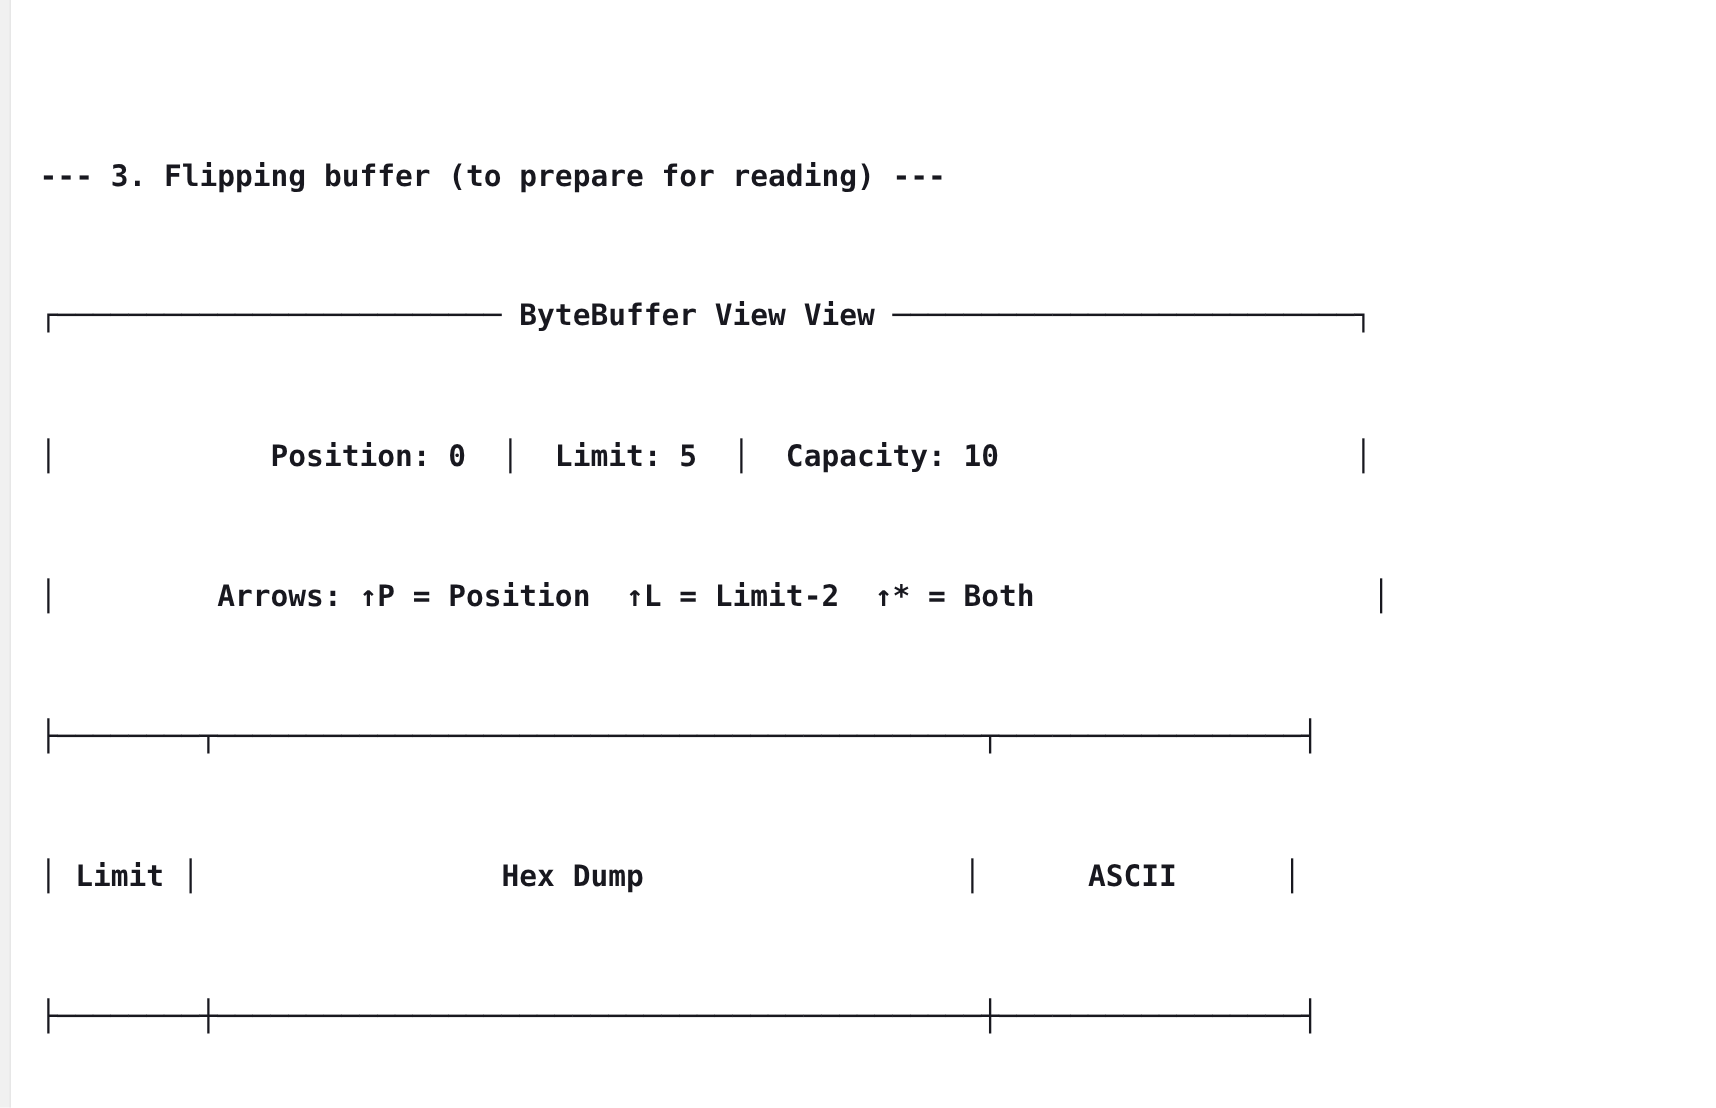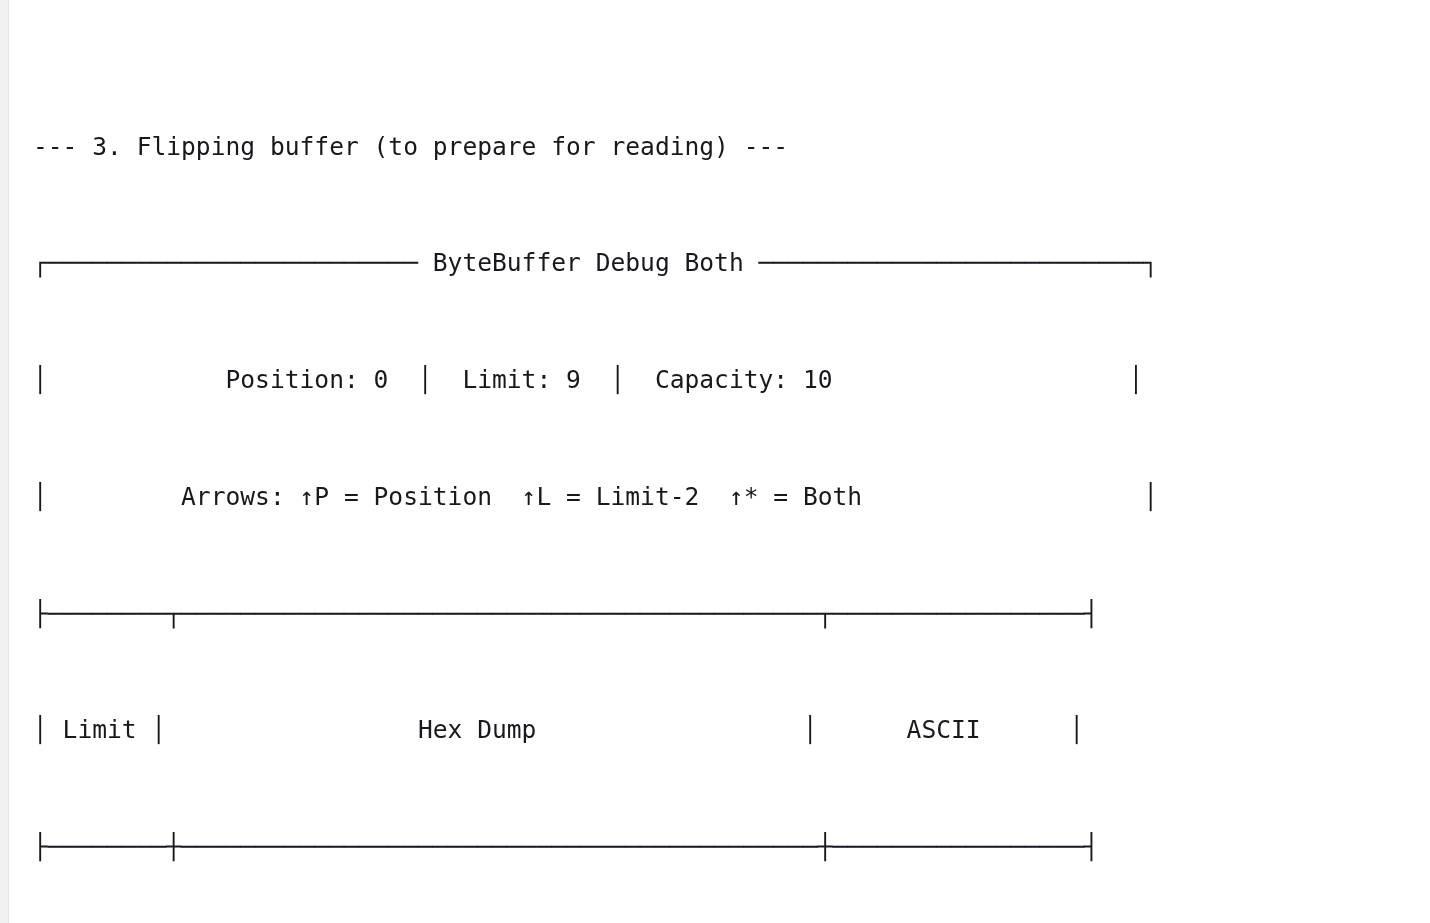--- a/index.html
+++ b/index.html
@@ -33,32 +33,33 @@
     letter-spacing: 0px;
     color: #18181f;
     white-space: pre;
     font-variant-ligatures: none;
     -webkit-font-smoothing: antialiased;
   }
   .line {
     white-space: pre;
     display: block;
     height: 38.9px;
+    font-weight: bold;
   }
 </style>
 </head>
 <body>
 
 <div id="gutter"></div>
 
 <div id="console">
 
   <span class="line">--- 3. Flipping buffer (to prepare for reading) ---</span>
-  <span class="line">┌───────────────────────── ByteBuffer Debug Both ──────────────────────────┐</span>
-  <span class="line">│            Position: 0  │  Limit: 9  │  Capacity: 10                    │</span>
+  <span class="line">┌───────────────────────── ByteBuffer View View ──────────────────────────┐</span>
+  <span class="line">│            Position: 0  │  Limit: 5  │  Capacity: 10                    │</span>
   <span class="line">│         Arrows: ↑P = Position  ↑L = Limit-2  ↑* = Both                   │</span>
   <span class="line">├────────┬───────────────────────────────────────────┬─────────────────┤</span>
   <span class="line">│ Limit │                 Hex Dump                  │      ASCII      │</span>
   <span class="line">├────────┼───────────────────────────────────────────┼─────────────────┤</span>
   
   
   
 
   
 

